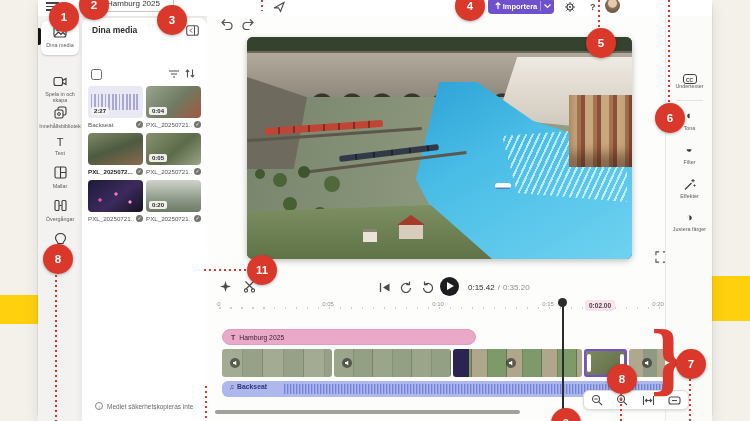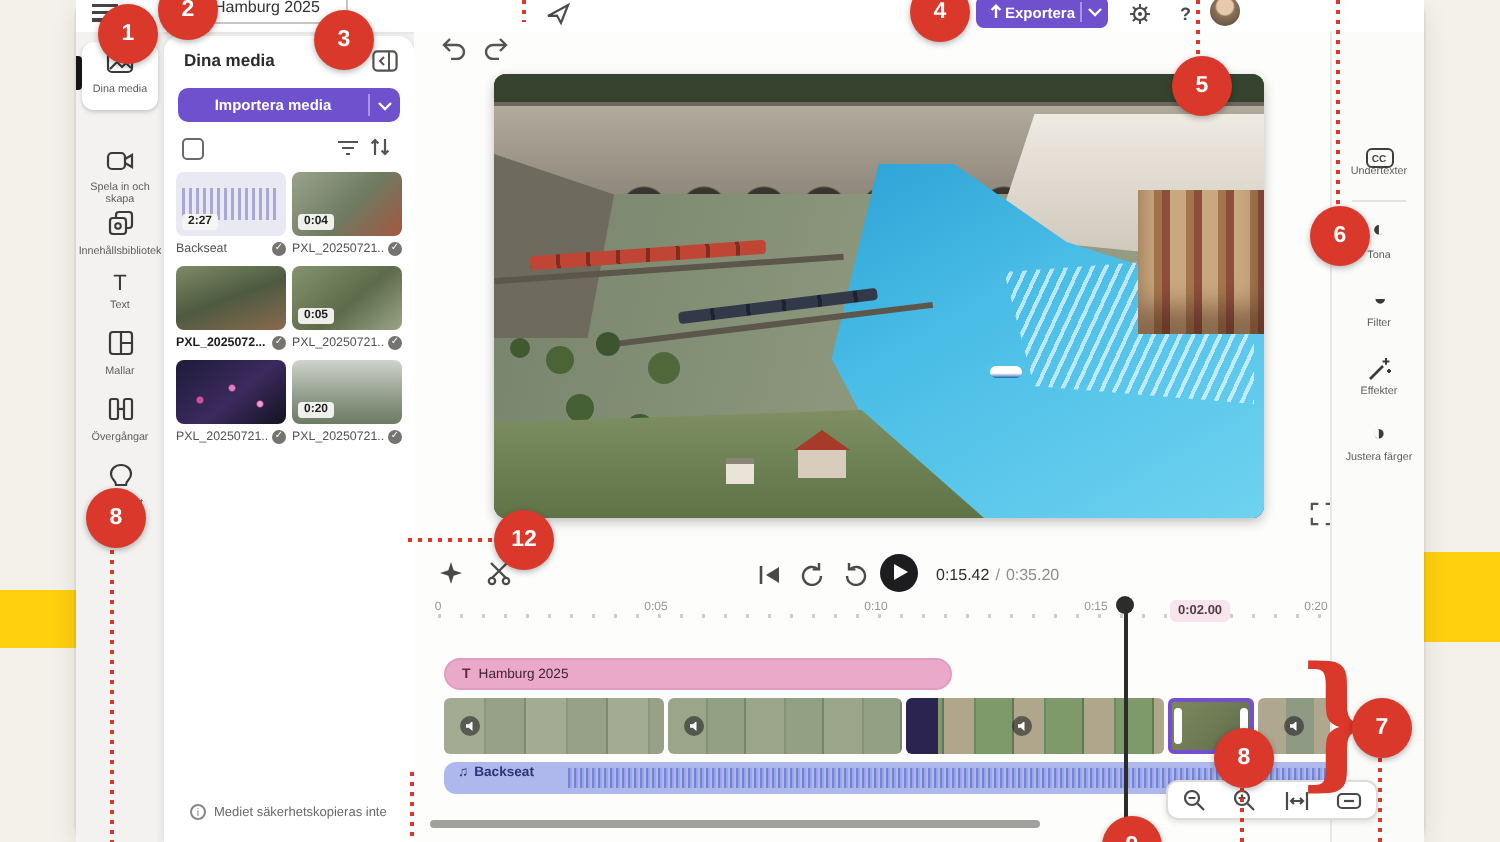--- a/index.html
+++ b/index.html
@@ -125,21 +125,21 @@
       <svg width="12" height="12" viewBox="0 0 12 12">
           <path d="M1 7 L11 1.5 L7.5 10.5 L5.5 6.8 Z" fill="none" stroke="#4a4a48" stroke-width="1.1"></path>
         </svg>
     </div>
     <div id="exportbtn" class="pbtn">
       <span style="width:12px;">
         <svg width="12" height="10" viewBox="0 0 12 10" style="margin-left:4px;">
             <path d="M6 8V2 M3.8 4 L6 1.8 L8.2 4" fill="none" stroke="#fff" stroke-width="1.2"></path>
           </svg>
       </span>
-      <span class="lab">Exportera</span>
+      <span class="lab">Importera</span>
       <span class="sep"></span>
       <span style="width:13px;">
         <svg width="9" height="6" viewBox="0 0 9 6" style="margin:0 auto;">
             <path d="M1.5 1.5 L4.5 4.5 L7.5 1.5" fill="none" stroke="#fff" stroke-width="1.2"></path>
           </svg>
       </span>
     </div>
     <div class="abs" style="left:526px;top:1px;">
       <svg width="12" height="12" viewBox="0 0 12 12">
           <circle cx="6" cy="6" r="3" fill="none" stroke="#4a4a48" stroke-width="1.1"></circle>
@@ -225,29 +225,20 @@
 
   <div id="panel">
     <div class="abs" style="left:10px;top:7px;font-size:8.5px;font-weight:bold;color:#2e2c29;">Dina media</div>
     <div class="abs" style="left:104px;top:7px;">
       <svg width="13" height="11" viewBox="0 0 13 11">
           <rect x="0.7" y="0.7" width="11.6" height="9.6" rx="2" fill="none" stroke="#55534f" stroke-width="1.1"></rect>
           <path d="M8.5 1 V10 M6 3.5 L4 5.5 L6 7.5" fill="none" stroke="#55534f" stroke-width="1"></path>
         </svg>
     </div>
 
-    <div id="importbtn" class="pbtn">
-      <span class="lab" style="flex:1;text-align:center;">Importera media</span>
-      <span class="sep" style="width:1px;height:11px;background:rgba(255,255,255,.4);"></span>
-      <span style="width:15px;">
-        <svg width="9" height="6" viewBox="0 0 9 6" style="margin:0 auto;">
-            <path d="M1.5 1.5 L4.5 4.5 L7.5 1.5" fill="none" stroke="#fff" stroke-width="1.2"></path>
-          </svg>
-      </span>
-    </div>
 
     <div class="abs chk" style="left:9px;top:51px;"></div>
     <div class="abs" style="left:86px;top:51px;">
       <svg width="12" height="10" viewBox="0 0 12 10">
           <path d="M1 2h10 M3 5h6 M5 8h2" stroke="#55534f" stroke-width="1.1"></path>
         </svg>
     </div>
     <div class="abs" style="left:102px;top:50px;">
       <svg width="12" height="11" viewBox="0 0 12 11">
           <path d="M3.5 9.5 V2 M1.8 3.8 L3.5 2 L5.2 3.8 M8.5 1.5 V9 M6.8 7.2 L8.5 9 L10.2 7.2" fill="none" stroke="#55534f" stroke-width="1.1"></path>
@@ -516,14 +507,14 @@
 
 <div class="co" style="left:49px;top:2px;">1</div>
 <div class="co" style="left:79px;top:-10px;">2</div>
 <div class="co" style="left:157px;top:5px;">3</div>
 <div class="co" style="left:455px;top:-9px;">4</div>
 <div class="co" style="left:586px;top:28px;">5</div>
 <div class="co" style="left:655px;top:103px;">6</div>
 <div class="co" style="left:676px;top:349px;">7</div>
 <div class="co" style="left:607px;top:364px;">8</div>
 <div class="co" style="left:551px;top:408px;">9</div>
-<div class="co" style="left:247px;top:255px;">12</div>
+<div class="co" style="left:247px;top:255px;">11</div>
 <div class="co" style="left:43px;top:244px;">8</div>
 
 </body></html>

